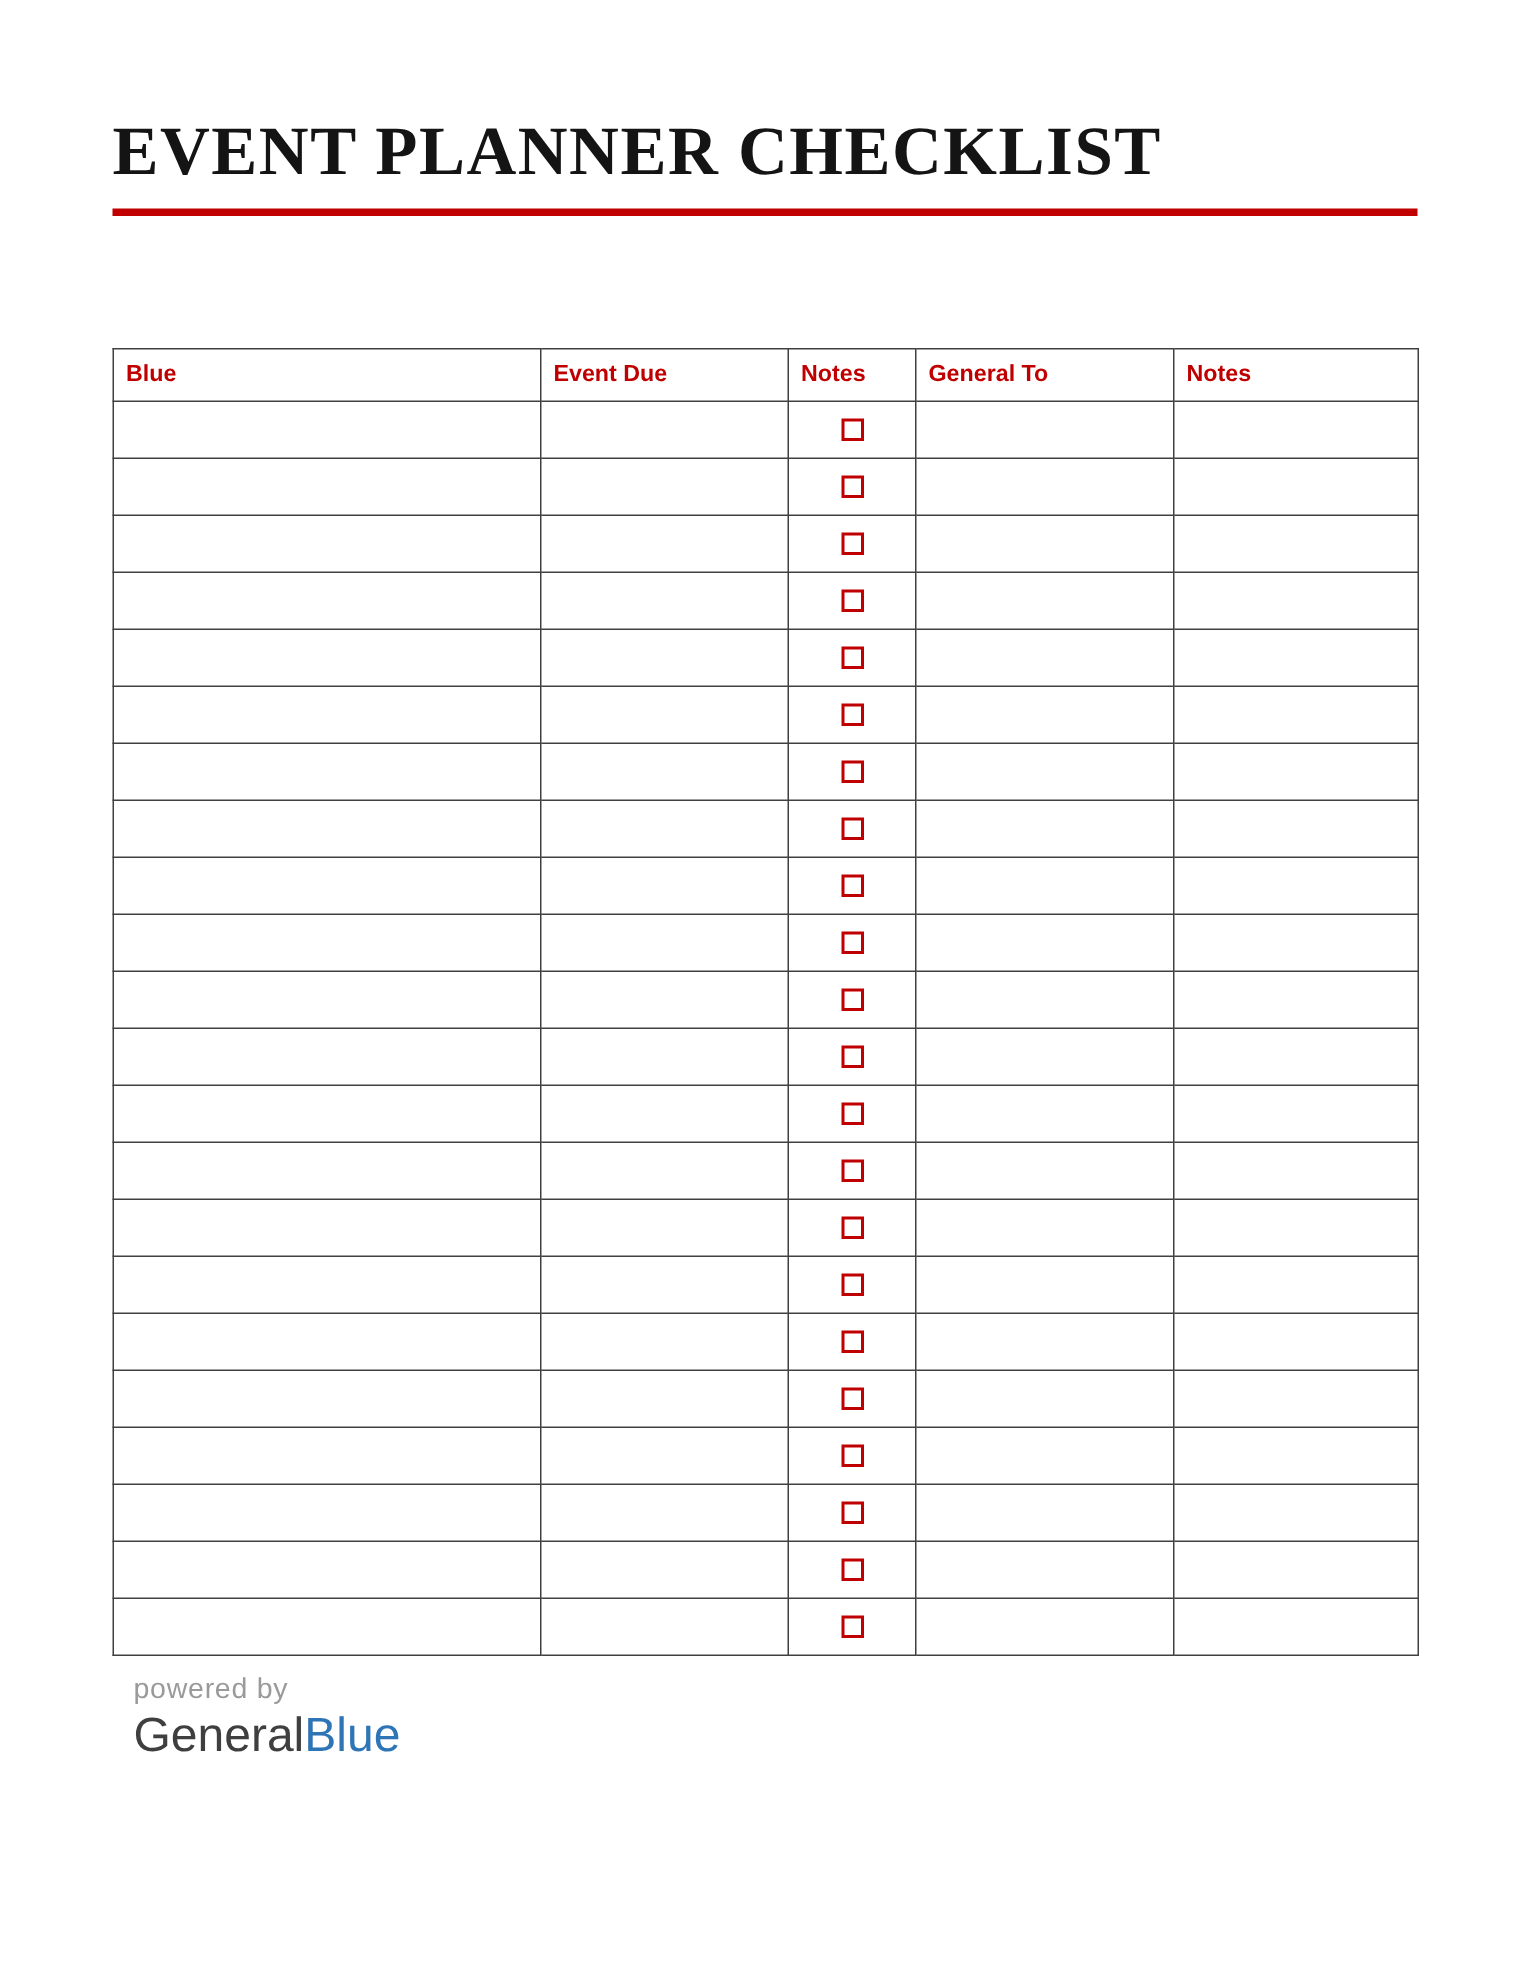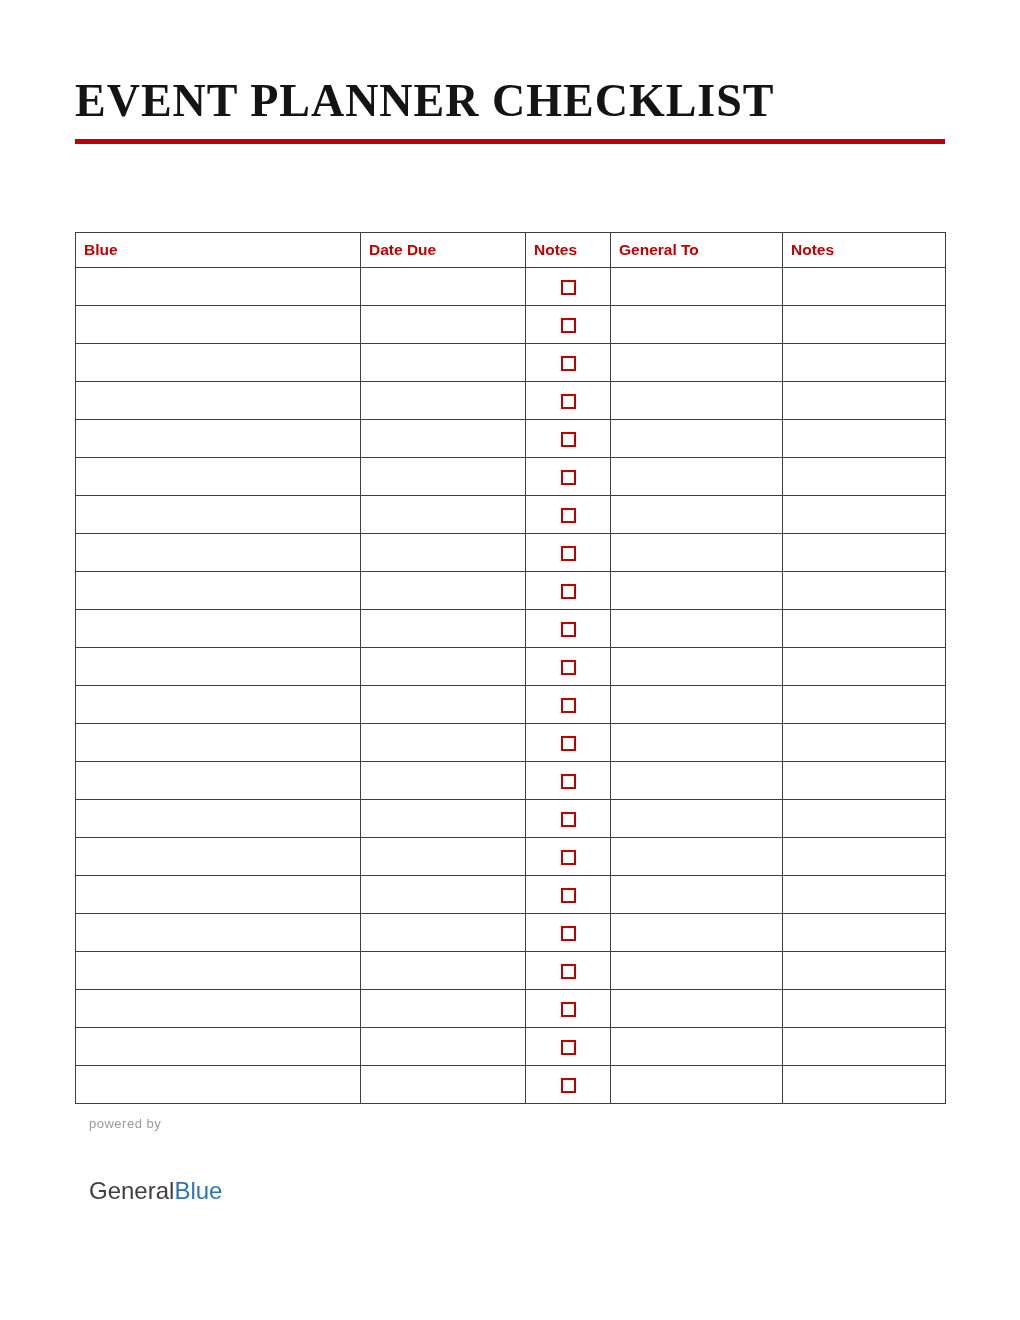--- a/index.html
+++ b/index.html
@@ -65,28 +65,27 @@
     display: inline-block;
     width: 15px;
     height: 15px;
     border: 2px solid #C00000;
     vertical-align: middle;
     background: #fff;
   }
 
   .footer { margin-top: 12px; padding-left: 14px; }
   .powered {
-    font-size: 13px;
+    font-size: 19px;
     color: #9a9a9a;
     letter-spacing: 0.5px;
   }
   .brand {
-    font-size: 24px;
+    font-size: 32px;
     line-height: 1.15;
-    margin-top: 46px;
   }
   .brand .g { color: #3f3f3f; }
   .brand .b { color: #2E75B6; }
 </style>
 </head>
 <body>
 
 <div class="page">
 
   <h1 class="title">EVENT PLANNER CHECKLIST</h1>
@@ -94,21 +93,21 @@
 
   <table class="info-table">
     <tbody>
     </tbody>
   </table>
 
   <table class="main-table">
     <thead>
       <tr>
         <th class="col-tasks">Blue</th>
-        <th class="col-date">Date Due</th>
+        <th class="col-date">Event Due</th>
         <th class="col-status">Notes</th>
         <th class="col-assigned">General To</th>
         <th class="col-notes">Notes</th>
       </tr>
     </thead>
     <tbody id="checklist-body">
         <tr>
           <td></td>
           <td></td>
           <td class="status-cell"><span class="checkbox"></span></td>

